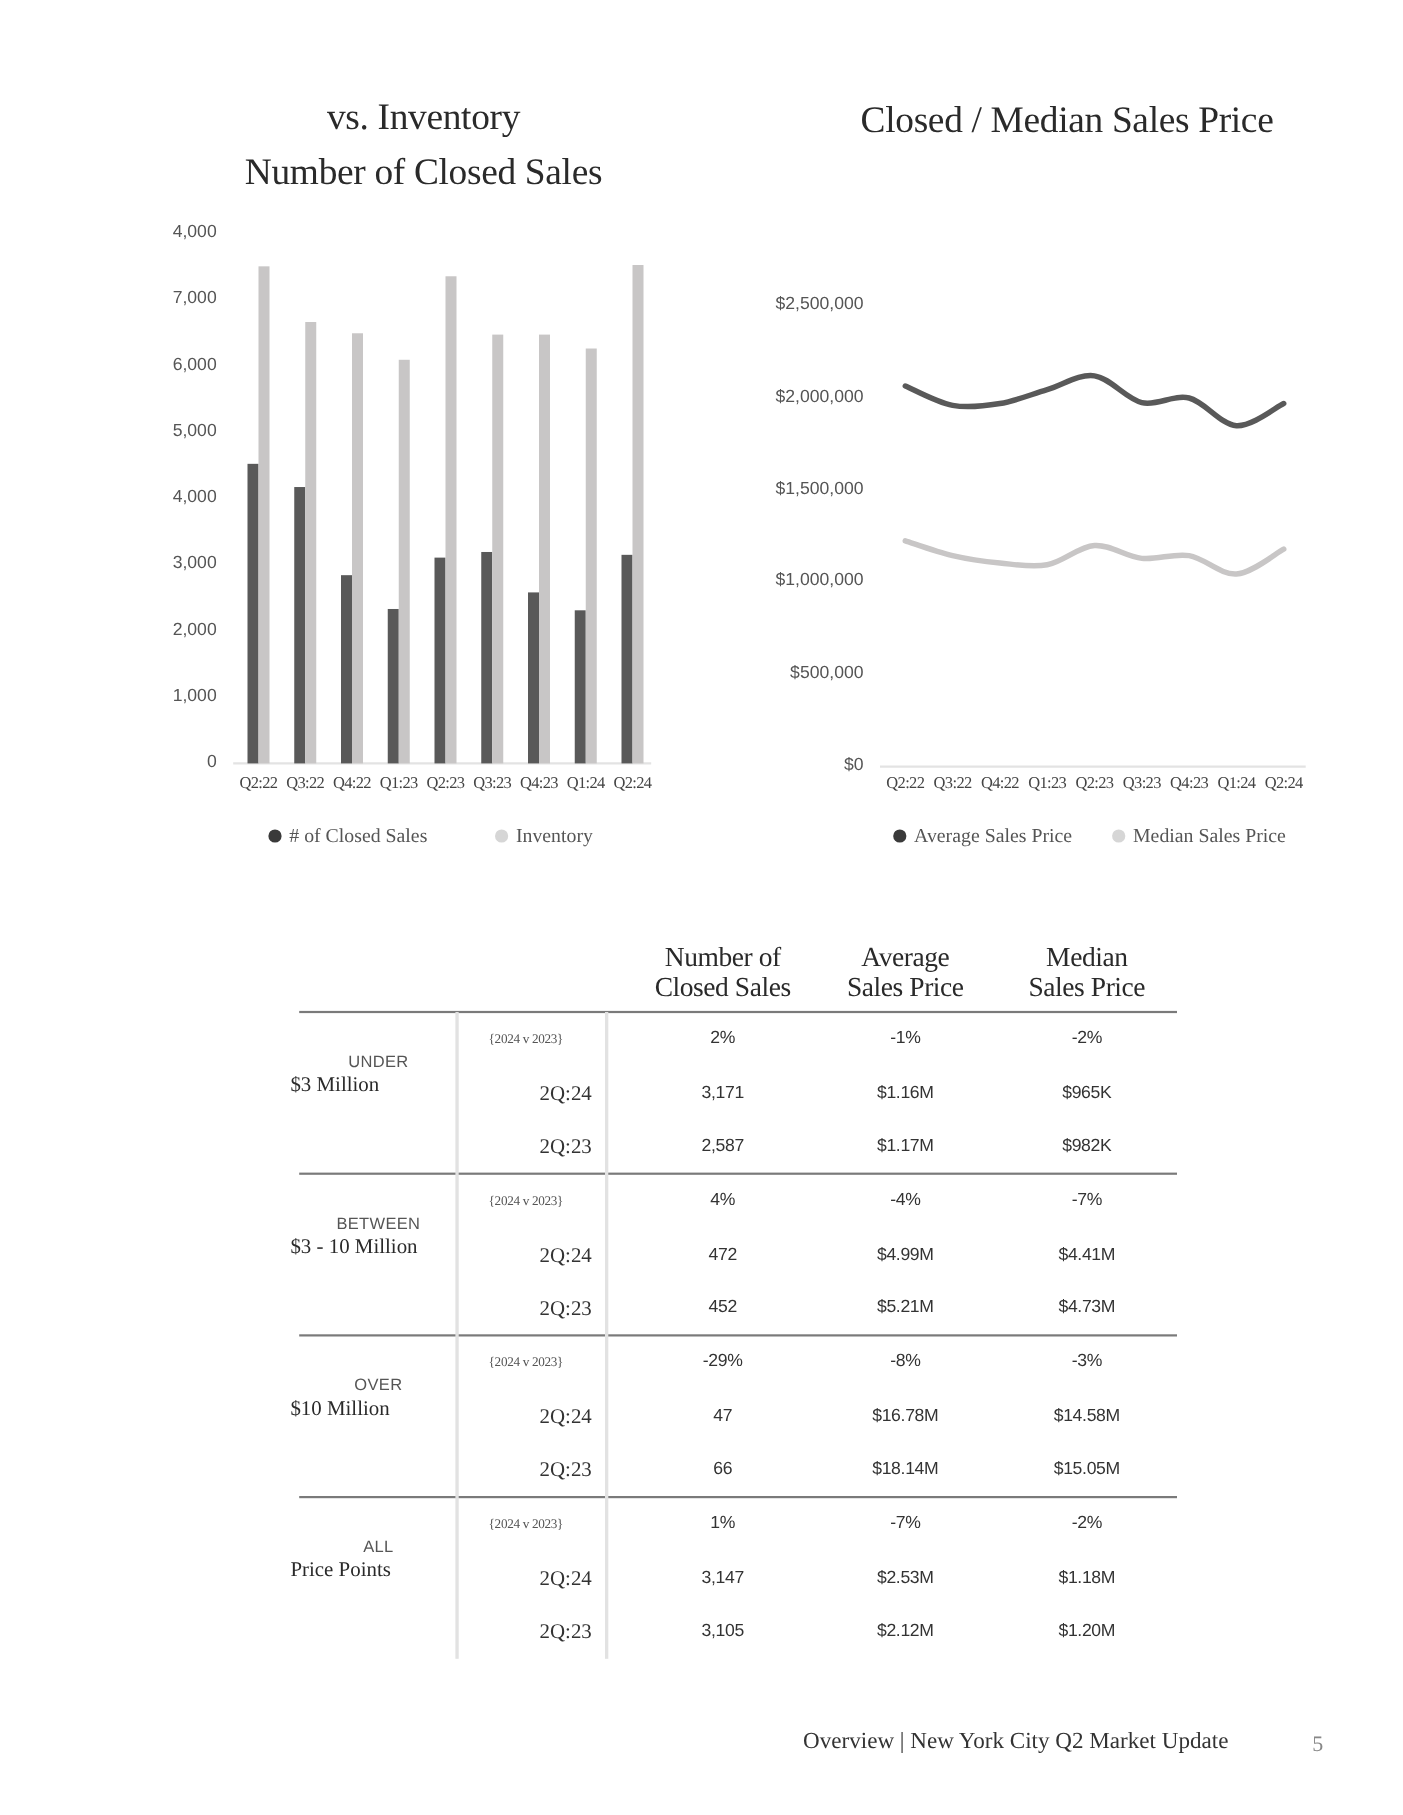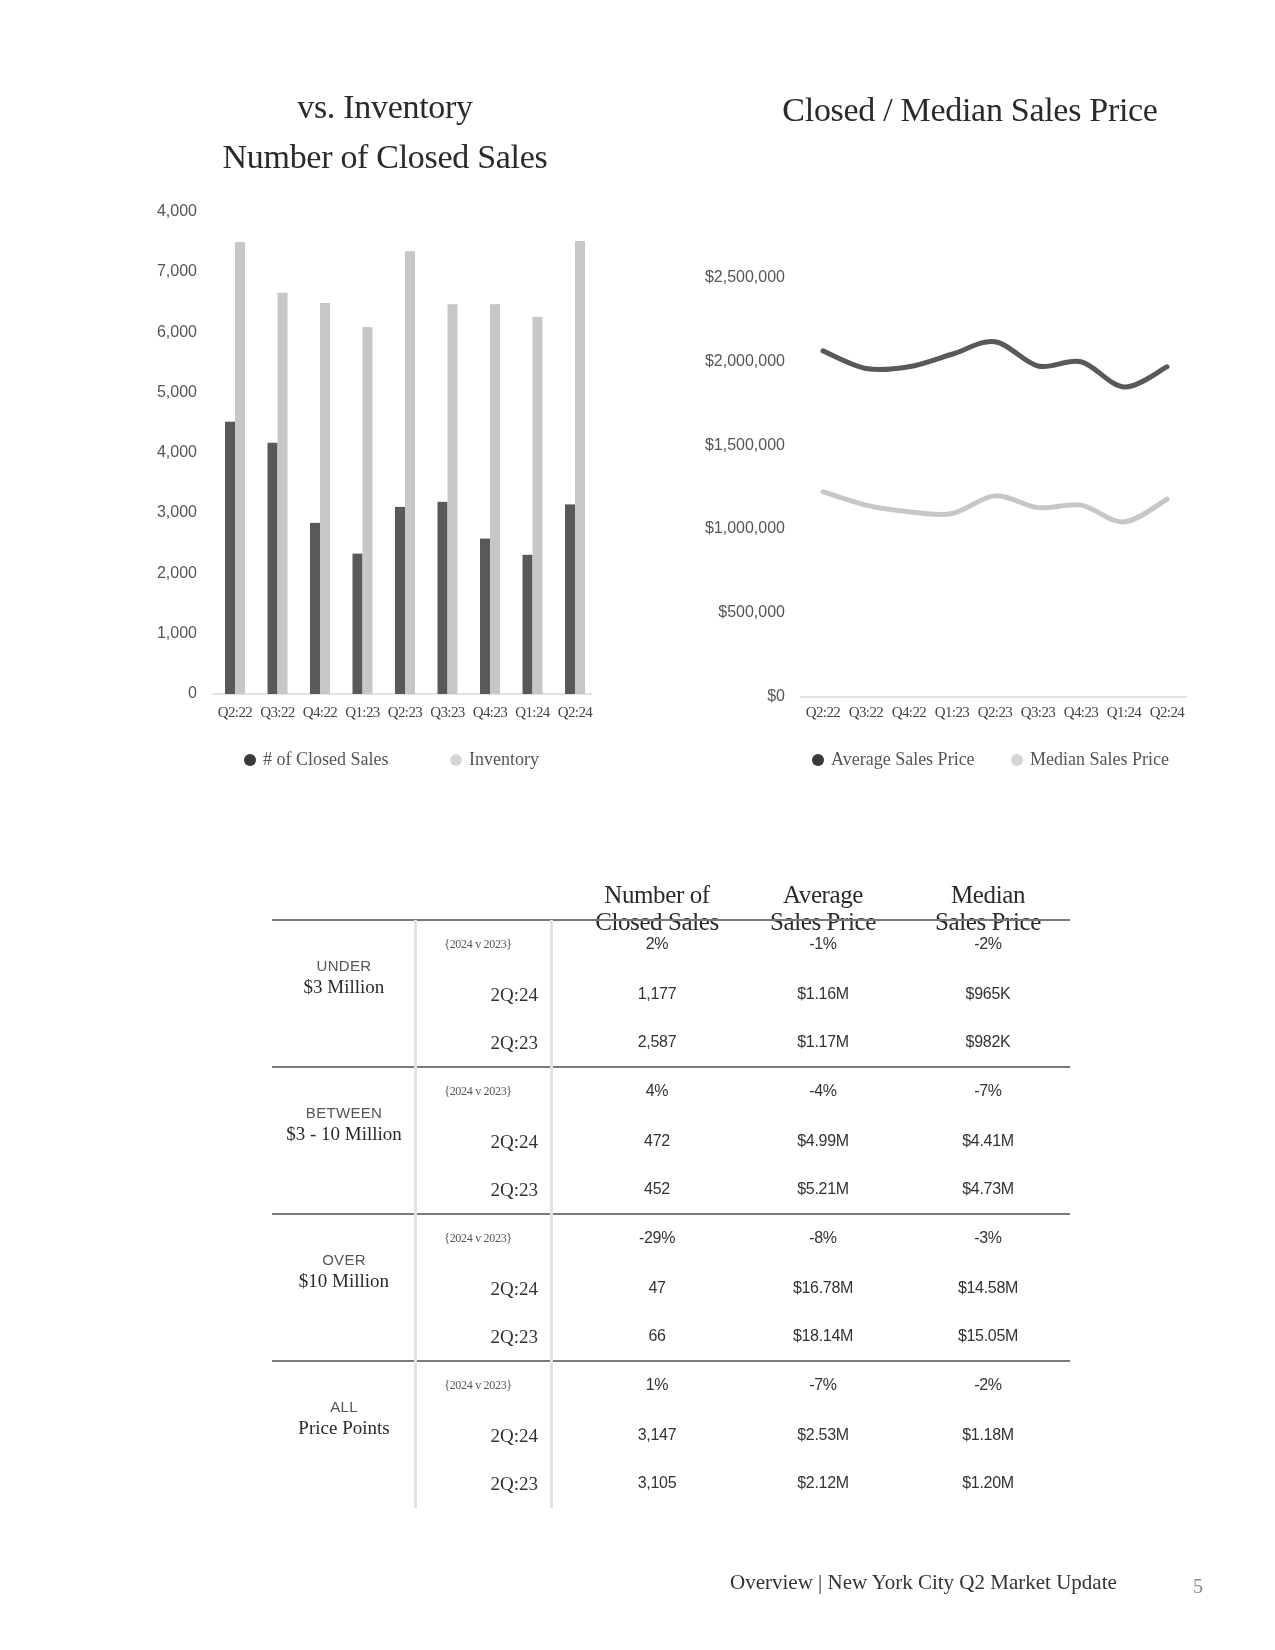--- a/index.html
+++ b/index.html
@@ -7,25 +7,25 @@
          font-family: "Liberation Serif", "DejaVu Serif", serif; color: #2b2b2b; }
   .abs { position: absolute; }
   .title { font-family: "Liberation Serif", "DejaVu Serif", serif; font-size: 34px; color: #2a2a2a; text-align: center; line-height: 50px; letter-spacing: -0.3px; }
   .ytick { font-family: "Liberation Sans", "DejaVu Sans", sans-serif; font-size: 16px; color: #555; text-align: right; }
   .xtick { font-family: "Liberation Serif", "DejaVu Serif", serif; font-size: 15px; color: #444; text-align: center; letter-spacing: -0.6px; }
   .legend-item { font-size: 18px; color: #555; display: flex; align-items: center; white-space: nowrap; }
   .legend-dot { width: 12px; height: 12px; border-radius: 50%; display: inline-block; margin-right: 7px; }
   svg { position: absolute; overflow: visible; }
 
   
-  .thead { font-size: 25px; color: #2a2a2a; text-align: center; line-height: 27px; letter-spacing: -0.4px; margin-top: 24px; }
+  .thead { font-size: 25px; color: #2a2a2a; text-align: center; line-height: 27px; letter-spacing: -0.4px; }
   .hline { position: absolute; height: 2px; background: #7a7a7a; }
   .vline { position: absolute; width: 3px; background: #e2e2e2; }
   .seg-small { font-family: "Liberation Sans", "DejaVu Sans", sans-serif; font-size: 15px; color: #555; text-align: center; letter-spacing: 0.3px; }
-  .seg-big { font-size: 19px; color: #2a2a2a; text-align: center; }
+  .seg-big { font-size: 19px; color: #2a2a2a; text-align: left; }
   .cmp { font-size: 12px; color: #555; text-align: center; letter-spacing: -0.3px; }
   .period { font-size: 19px; color: #333; text-align: right; }
   .cell { font-family: "Liberation Sans", "DejaVu Sans", sans-serif; font-size: 16px; color: #333; text-align: center; letter-spacing: -0.3px; }
   .footer { font-size: 21px; color: #333; white-space: nowrap; }
   .pagenum { font-size: 20px; color: #888; }
 </style>
 </head>
 <body>
 
 <div class="abs title" style="left:170px; top:82px; width:430px;">
@@ -148,21 +148,21 @@
       <div>Sales Price</div>
     </div>
     <div class="abs hline" style="left: 272px; width: 798px; top: 919px;"></div>
     <div class="abs seg-small" style="left: 272px; width: 144px; top: 957px;">UNDER</div>
     <div class="abs seg-big" style="left: 264px; width: 160px; top: 976px;">$3 Million</div>
     <div class="abs cmp" style="left: 418px; width: 120px; top: 937px;">{2024 v 2023}</div>
     <div class="abs cell" style="left: 587px; width: 140px; top: 935px;">2%</div>
     <div class="abs cell" style="left: 753px; width: 140px; top: 935px;">-1%</div>
     <div class="abs cell" style="left: 918px; width: 140px; top: 935px;">-2%</div>
     <div class="abs period" style="left: 418px; width: 120px; top: 984px;">2Q:24</div>
-    <div class="abs cell" style="left: 587px; width: 140px; top: 985px;">1,177</div>
+    <div class="abs cell" style="left: 587px; width: 140px; top: 985px;">3,171</div>
     <div class="abs cell" style="left: 753px; width: 140px; top: 985px;">$1.16M</div>
     <div class="abs cell" style="left: 918px; width: 140px; top: 985px;">$965K</div>
     <div class="abs period" style="left: 418px; width: 120px; top: 1032px;">2Q:23</div>
     <div class="abs cell" style="left: 587px; width: 140px; top: 1033px;">2,587</div>
     <div class="abs cell" style="left: 753px; width: 140px; top: 1033px;">$1.17M</div>
     <div class="abs cell" style="left: 918px; width: 140px; top: 1033px;">$982K</div>
     <div class="abs hline" style="left: 272px; width: 798px; top: 1066px;"></div>
     <div class="abs seg-small" style="left: 272px; width: 144px; top: 1104px;">BETWEEN</div>
     <div class="abs seg-big" style="left: 264px; width: 160px; top: 1123px;">$3 - 10 Million</div>
     <div class="abs cmp" style="left: 418px; width: 120px; top: 1084px;">{2024 v 2023}</div>

